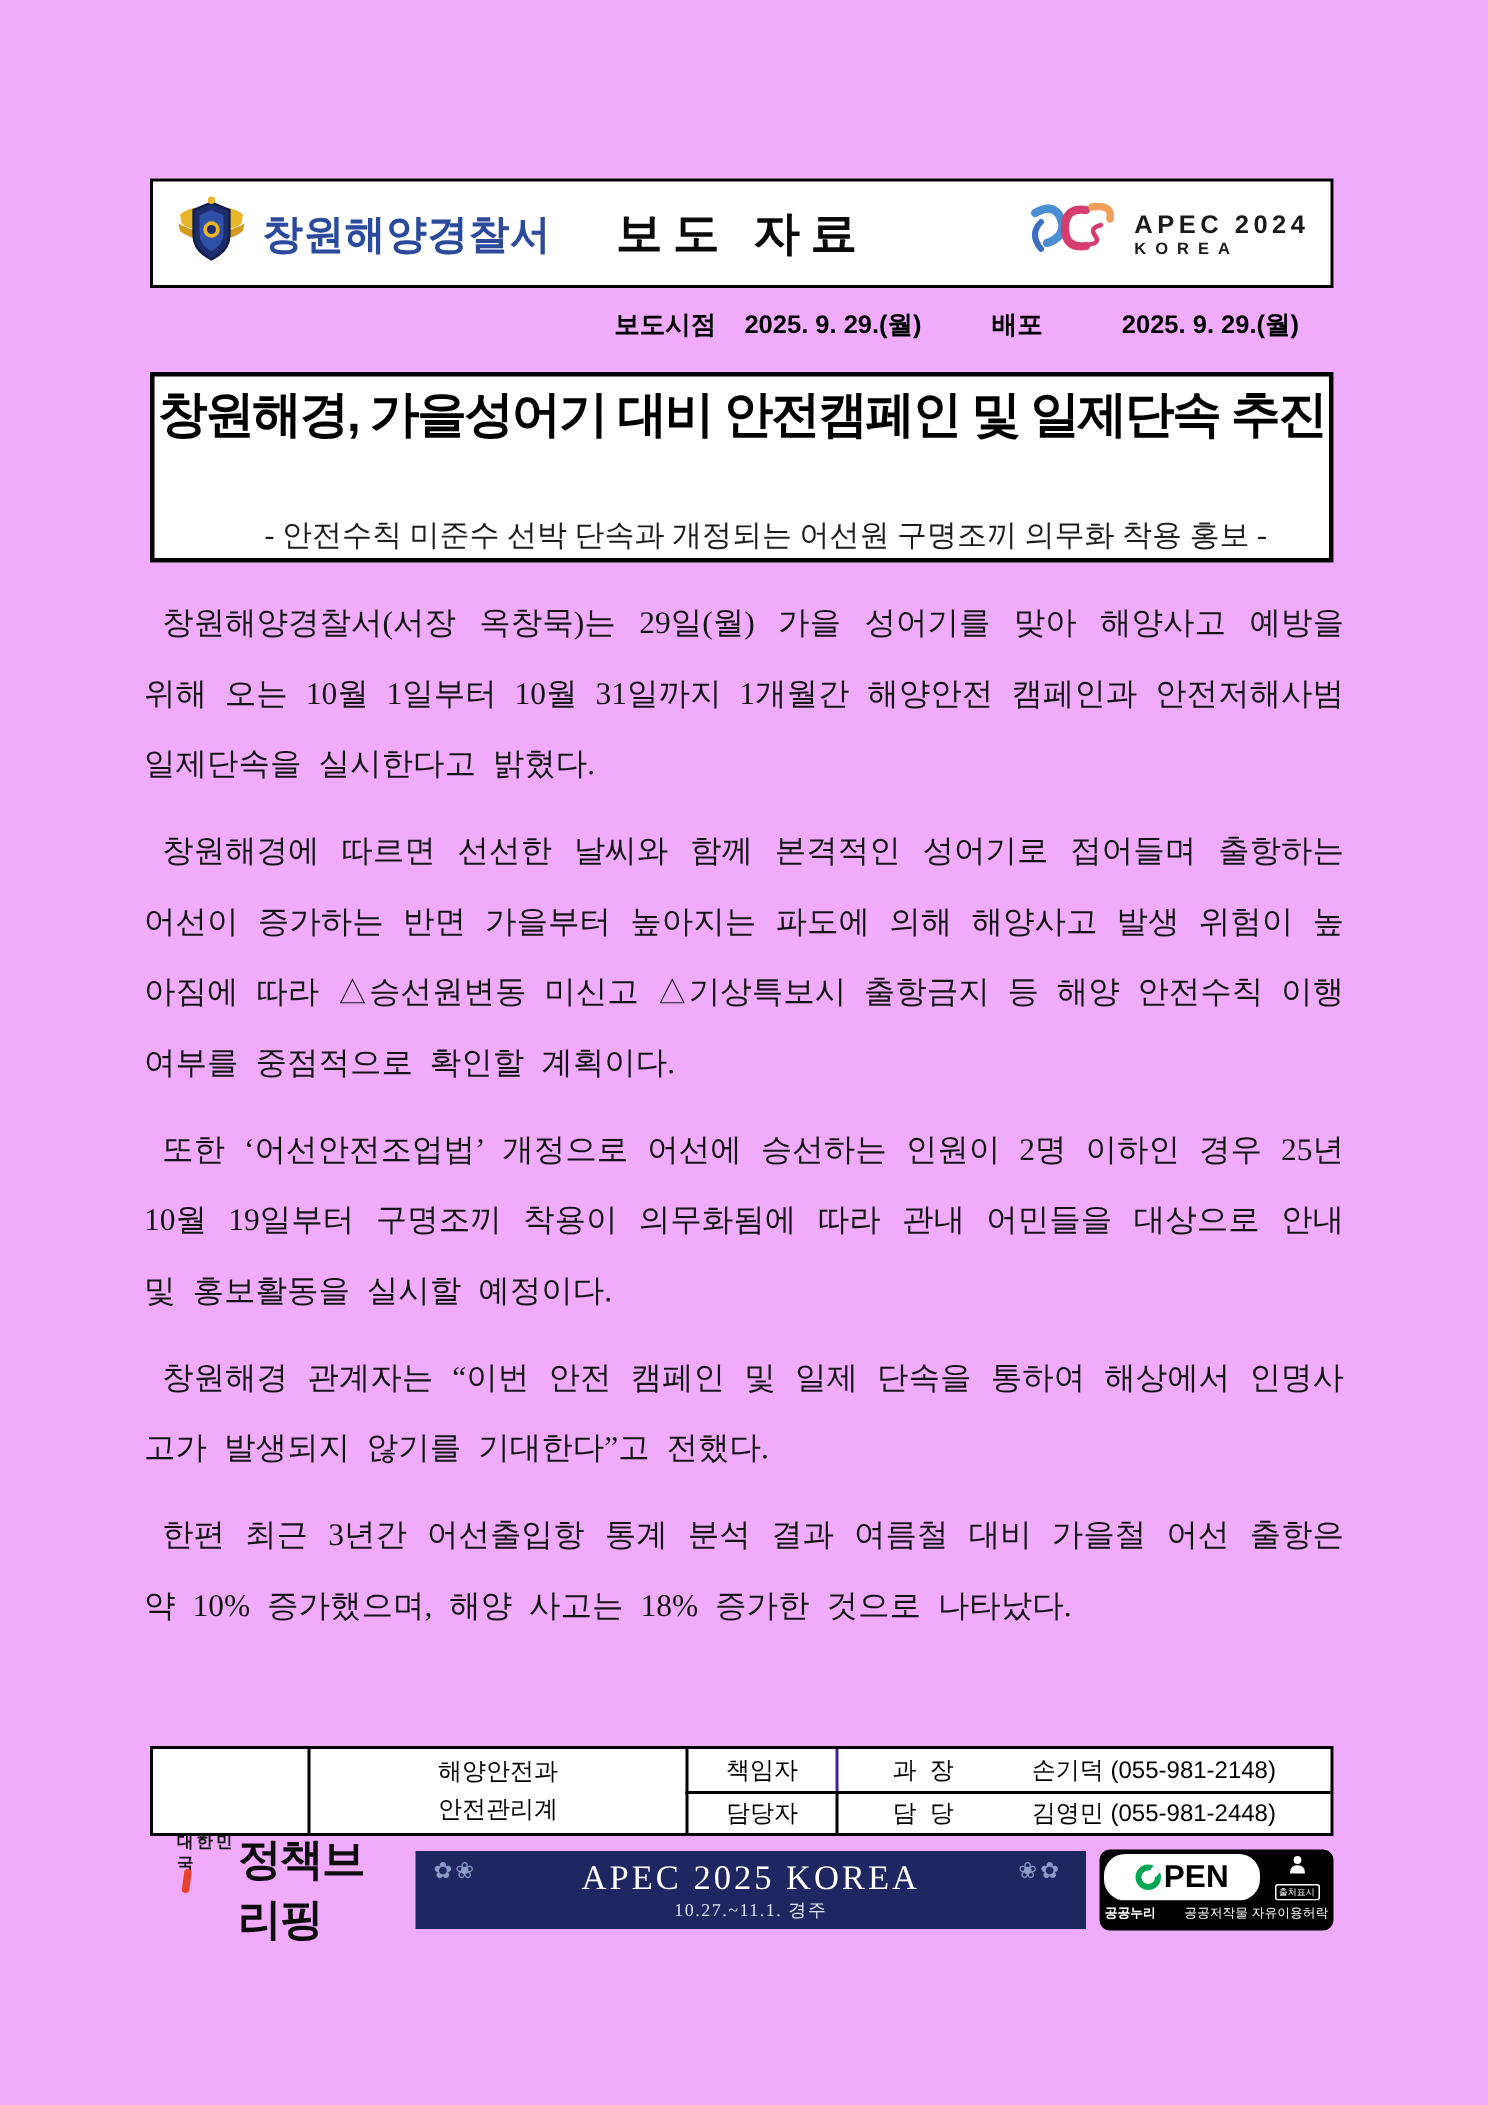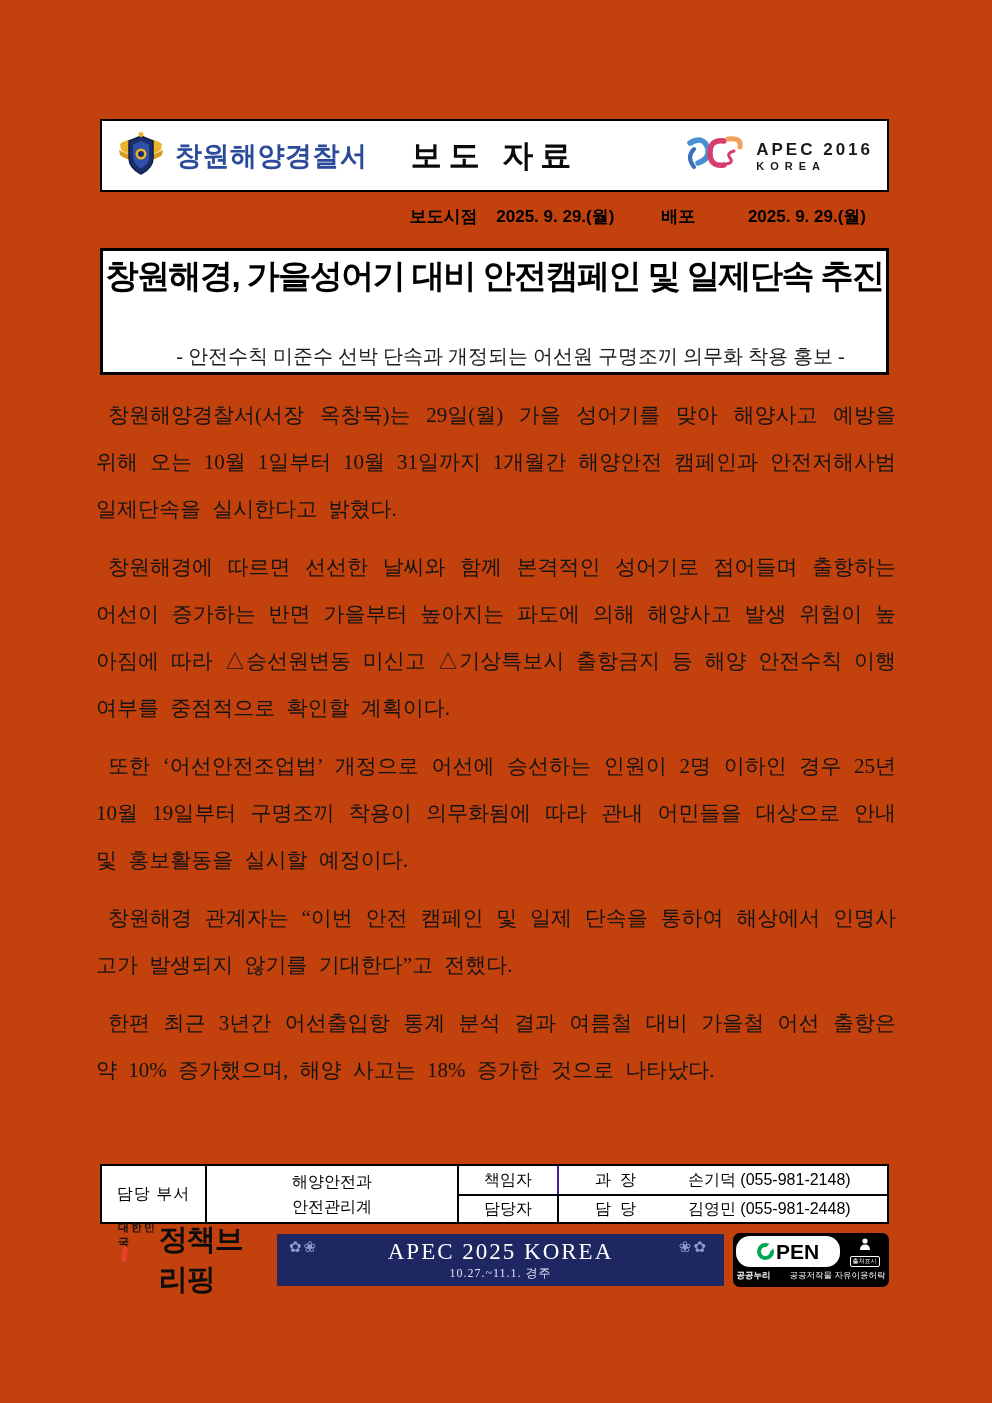--- a/index.html
+++ b/index.html
@@ -1,18 +1,18 @@
 <!DOCTYPE html>
 <html><head>
 <meta charset="utf-8">
 <style>
   * { margin:0; padding:0; box-sizing:border-box; }
   html,body { background:#ffffff; }
   .page {
-    position:relative; width:992px; height:1403px; background:#c2410c;
+    position:relative; width:992px; height:1403px; background:#f0abfc;
     font-family:"Liberation Serif", serif; color:#111; overflow:hidden;
   }
   
   .header-box {
     position:absolute; left:100px; top:119px; width:789px; height:73px;
     border:2px solid #000; display:flex; align-items:center;
     justify-content:space-between; padding:0 14px; background:#fff;
   }
   .org { display:flex; align-items:center; gap:9px; }
   .org-name {
@@ -155,21 +155,21 @@
       <span>
         <svg width="62" height="42" viewBox="0 0 62 42">
           <path d="M6 10 Q20 2 24 16 Q26 26 14 30" fill="none" stroke="#4a8fd3" stroke-width="5.5" stroke-linecap="round"></path>
           <path d="M10 34 Q2 24 10 16" fill="none" stroke="#3b6fc0" stroke-width="4" stroke-linecap="round"></path>
           <path d="M40 8 Q26 6 26 20 Q26 34 40 32" fill="none" stroke="#d63d6e" stroke-width="5.5" stroke-linecap="round"></path>
           <path d="M44 6 Q58 4 56 14" fill="none" stroke="#f0a05a" stroke-width="5" stroke-linecap="round"></path>
           <path d="M50 18 Q42 20 46 25 Q50 30 42 31" fill="none" stroke="#d63d6e" stroke-width="3" stroke-linecap="round"></path>
         </svg>
       </span>
       <span class="apec-text">
-        <div class="apec-line1">APEC 2016</div>
+        <div class="apec-line1">APEC 2024</div>
         <div class="apec-line2">KOREA</div>
       </span>
     </div>
   </div>
 
   <div class="dateline">
     <span class="d-label1">보도시점</span>
     <span class="d-date1">2025. 9. 29.(월)</span>
     <span class="d-label2">배포</span>
     <span class="d-date2">2025. 9. 29.(월)</span>
@@ -182,21 +182,20 @@
 
   <div class="body-text">
     <p>창원해양경찰서(서장 옥창묵)는 29일(월) 가을 성어기를 맞아 해양사고 예방을 위해 오는 10월 1일부터 10월 31일까지 1개월간 해양안전 캠페인과 안전저해사범 일제단속을 실시한다고 밝혔다.</p>
     <p>창원해경에 따르면 선선한 날씨와 함께 본격적인 성어기로 접어들며 출항하는 어선이 증가하는 반면 가을부터 높아지는 파도에 의해 해양사고 발생 위험이 높아짐에 따라 △승선원변동 미신고 △기상특보시 출항금지 등 해양 안전수칙 이행 여부를 중점적으로 확인할 계획이다.</p>
     <p>또한 ‘어선안전조업법’ 개정으로 어선에 승선하는 인원이 2명 이하인 경우 25년 10월 19일부터 구명조끼 착용이 의무화됨에 따라 관내 어민들을 대상으로 안내 및 홍보활동을 실시할 예정이다.</p>
     <p>창원해경 관계자는 “이번 안전 캠페인 및 일제 단속을 통하여 해상에서 인명사고가 발생되지 않기를 기대한다”고 전했다.</p>
     <p>한편 최근 3년간 어선출입항 통계 분석 결과 여름철 대비 가을철 어선 출항은 약 10% 증가했으며, 해양 사고는 18% 증가한 것으로 나타났다.</p>
   </div>
 
   <div class="contact-table">
-    <div class="ct-cell ct-dept-label">담당 부서</div>
     <div class="ct-cell ct-dept-name">
       <span>해양안전과</span>
       <span>안전관리계</span>
     </div>
     <div class="ct-cell ct-role1">책임자</div>
     <div class="ct-cell ct-val1">
       <span class="ct-title">과  장</span>
       <span class="ct-person">손기덕 (055-981-2148)</span>
     </div>
     <div class="ct-cell ct-role2">담당자</div>

